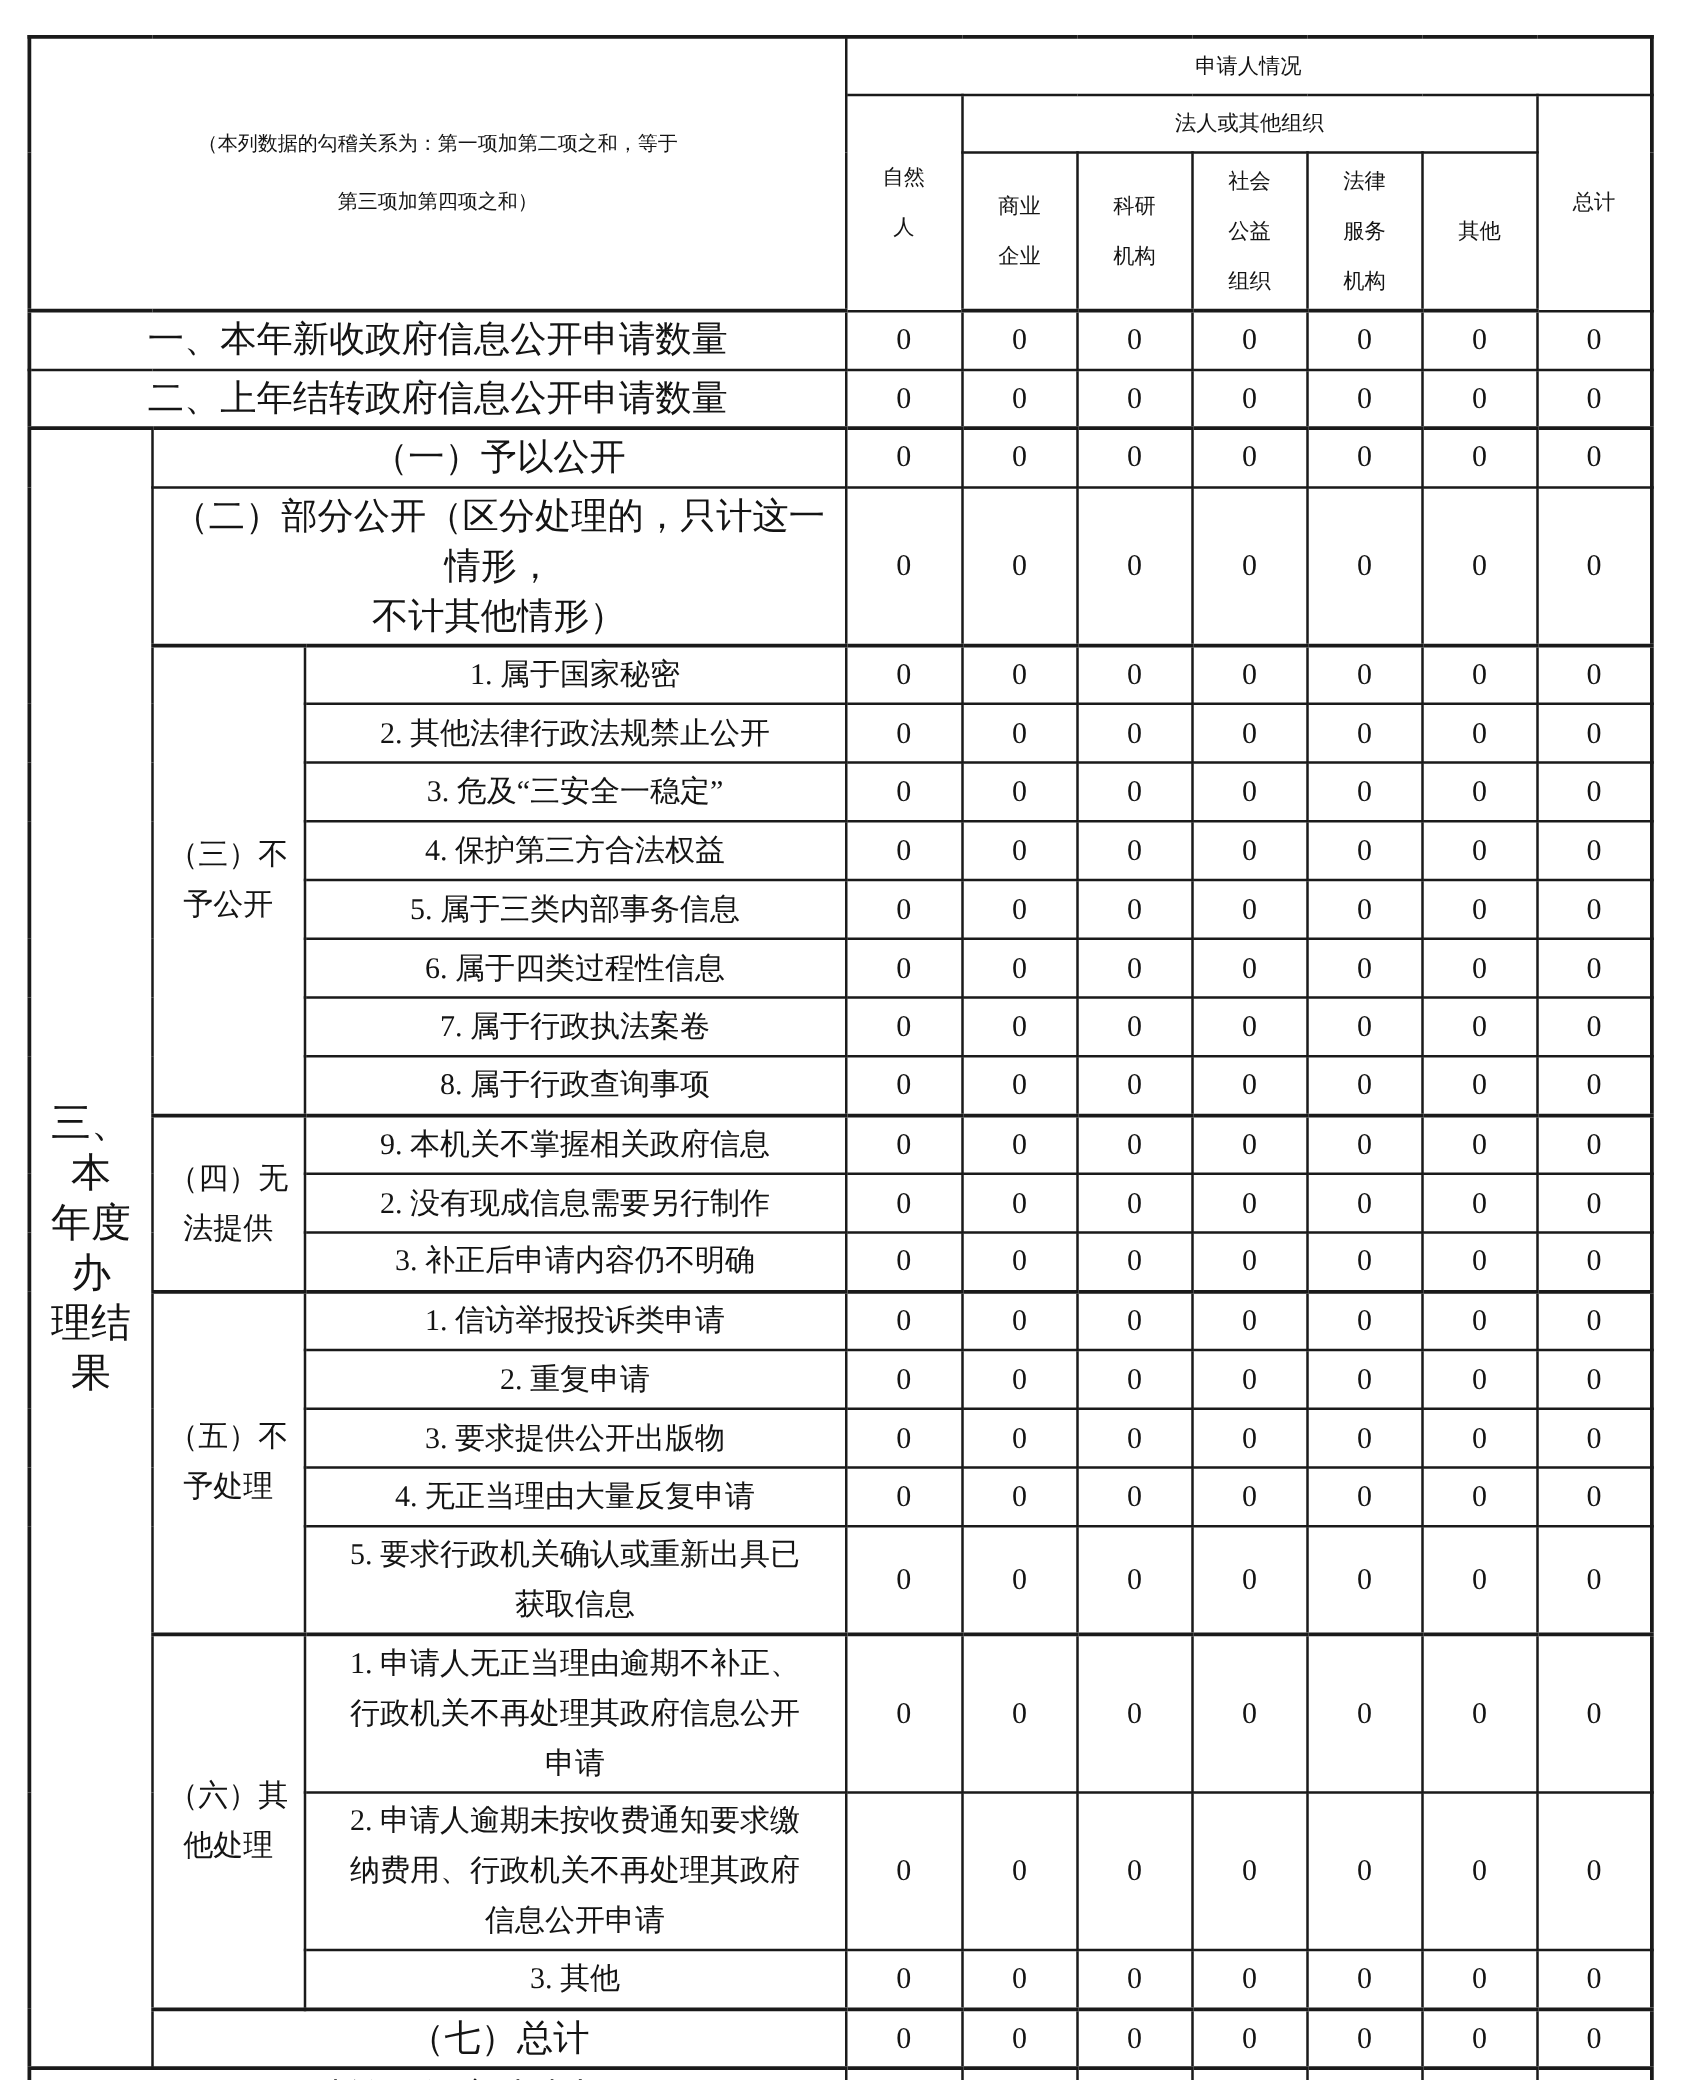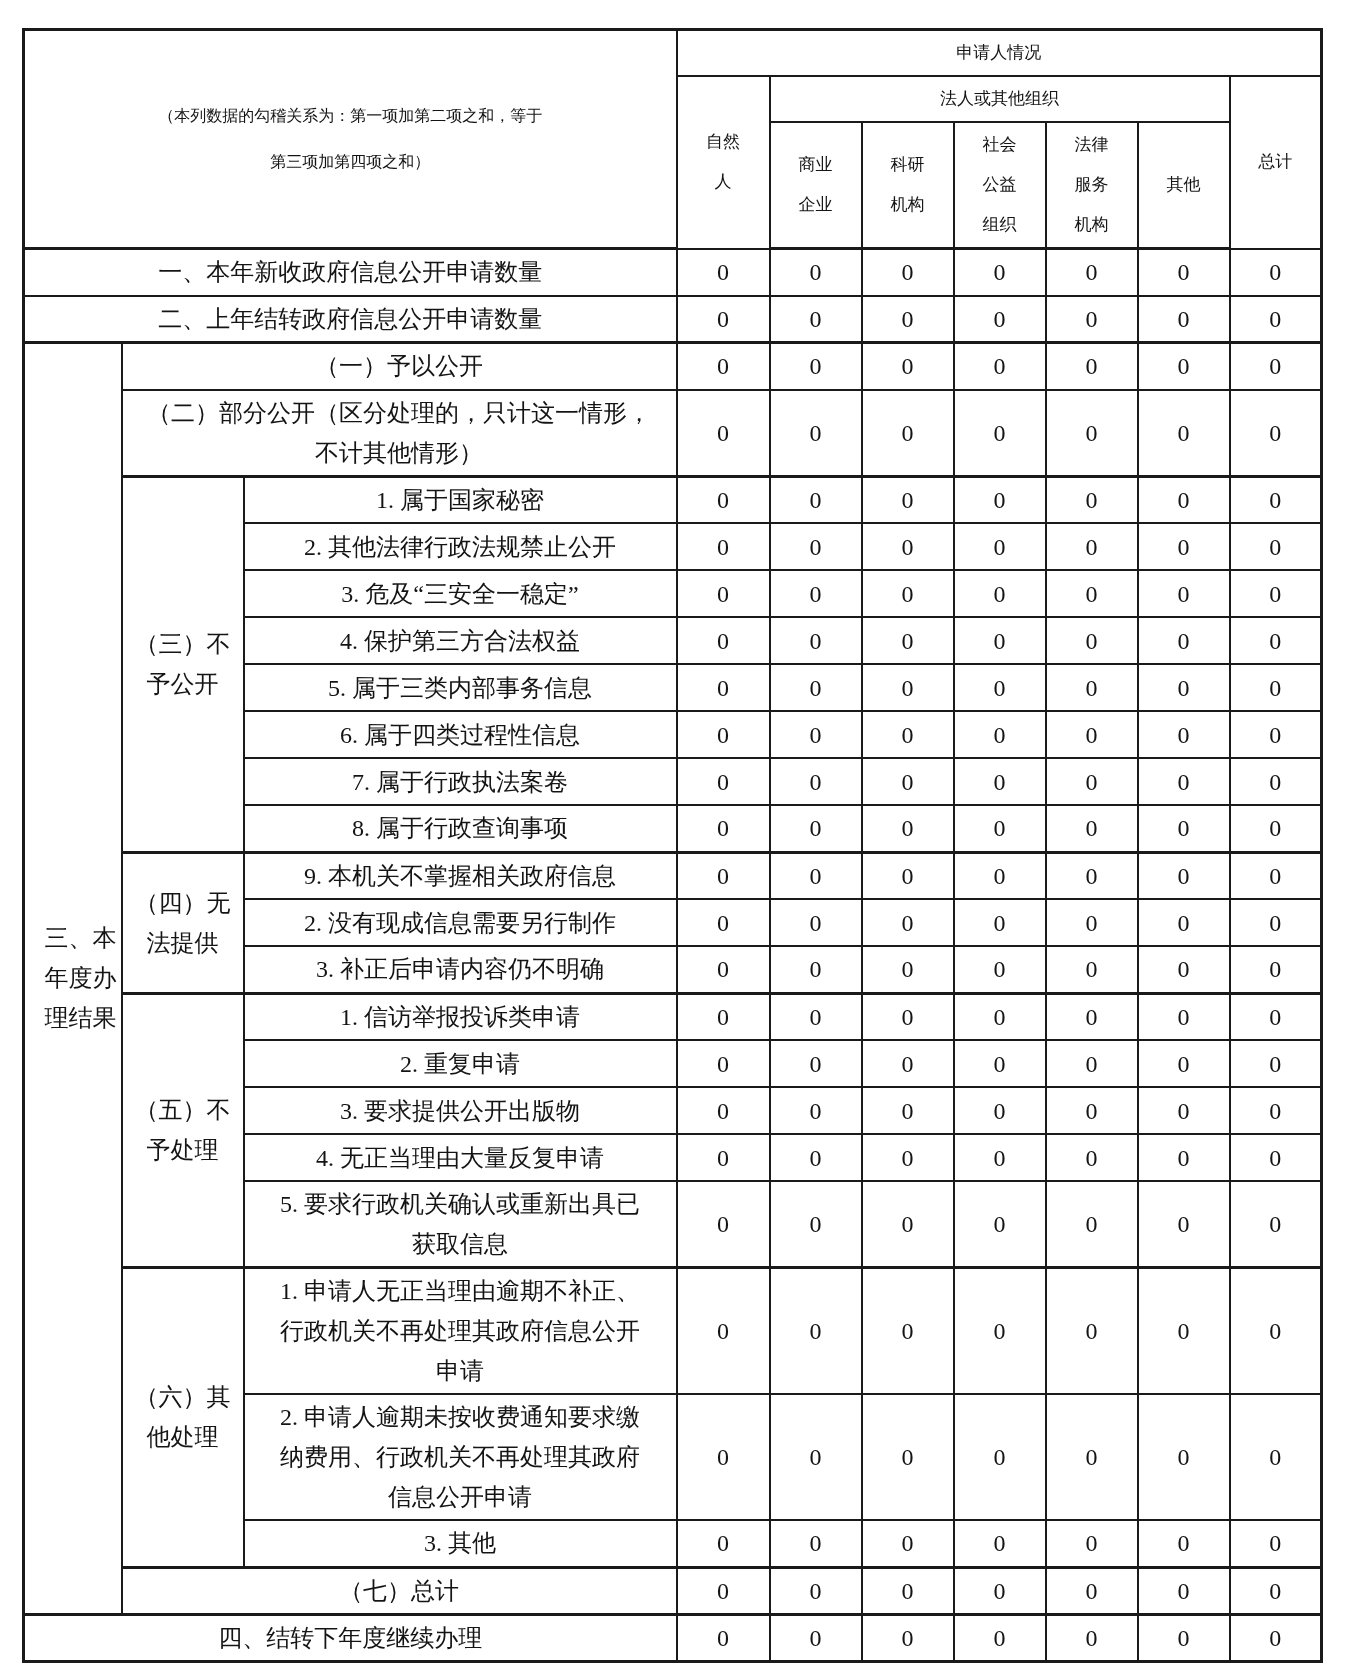--- a/index.html
+++ b/index.html
@@ -12,24 +12,24 @@
         padding:2px 4px;font-weight:normal;color:#141414;
         white-space:pre-line;line-height:40px;font-size:24px;
         font-family:"Liberation Serif","DejaVu Serif",serif;}
   thead th{font-size:17px;}
   tr{height:47px;}
   tr.hr1{height:45px;}
   tr.hr2{height:44px;}
   tr.hr3{height:112px;}
   tr.hr3 th{border-bottom-width:3px;}
   td.note{font-size:16px;line-height:46px;border-bottom-width:3px;}
-  td.section{font-size:24px;text-align:right;}
+  td.section{font-size:32px;}
   td.group{font-size:24px;}
   td.item{font-size:24px;font-family:Liberation Serif, serif;}
-  td.lbl{font-size:24px;}
+  td.lbl{font-size:29px;}
   td.num{font-size:24px;}
   tr.sep td{border-top-width:3px;}
 </style>
 </head>
 <body>
 
 <div class="page">
   <table class="report">
     <colgroup>
       <col style="width:98px">

